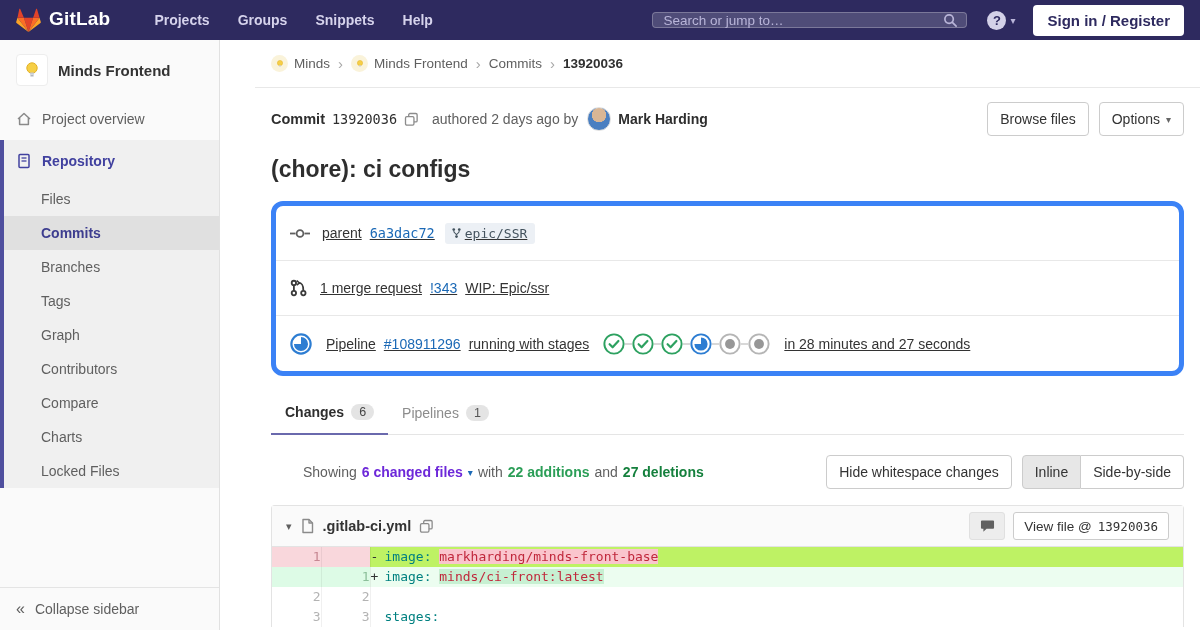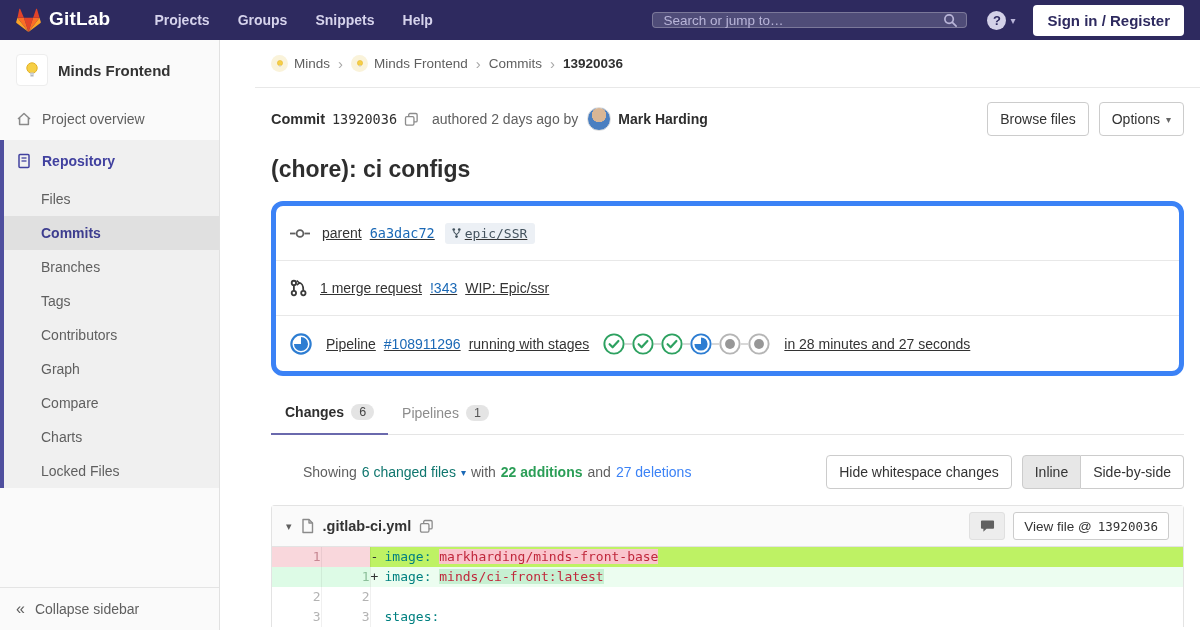--- a/index.html
+++ b/index.html
@@ -134,24 +134,24 @@
   .connector { width: 7px; height: 2px; background: #d8d8d8; }
 
   .tabs { display: flex; border-bottom: 1px solid #e5e5e5; margin-top: 18px; }
   .tab { display: flex; align-items: center; gap: 7px; padding: 10px 14px 13px; color: #8c8c8c; }
   .tab.active { color: #2e2e2e; font-weight: bold; border-bottom: 2px solid #6a69ad; margin-bottom: -1px; }
   .tab-badge { background: #e4e4e4; color: #555; border-radius: 10px; padding: 1px 8px; font-size: 12.5px; font-weight: normal; }
   .tab.active .tab-badge { color: #444; }
 
   .diff-bar { display: flex; align-items: center; margin: 20px 0 16px; }
   .diff-summary { display: flex; align-items: center; gap: 5px; color: #5f5f5f; margin-left: 32px; }
-  .files-link { color: #0f766e; font-weight: normal; }
+  .files-link { color: #6d28d9; font-weight: bold; }
   .files-caret { color: #1b69b6; font-size: 10px; }
   .additions { color: #2b9e57; font-weight: bold; }
-  .deletions { color: #3b82f6; font-weight: normal; }
+  .deletions { color: #15803d; font-weight: bold; }
   .diff-bar-actions { margin-left: auto; display: flex; gap: 10px; }
   .btn-group { display: inline-flex; }
   .btn-group .btn { border-radius: 0; border-left-width: 0; }
   .btn-group .btn:first-child { border-radius: 4px 0 0 4px; border-left-width: 1px; }
   .btn-group .btn:last-child { border-radius: 0 4px 4px 0; }
   .btn.active-toggle { background: #e7e7e7; }
 
   .file-box { border: 1px solid #e3e3e3; border-radius: 4px 4px 0 0; border-bottom: none; }
   .file-header {
     display: flex; align-items: center; gap: 8px; background: #fafafa;
@@ -250,22 +250,22 @@
           <rect x="3" y="1.6" width="10" height="12.8" rx="1" fill="none" stroke="#41419f" stroke-width="1.5"></rect>
           <line x1="5.5" y1="5" x2="10.5" y2="5" stroke="#41419f" stroke-width="1.3"></line>
           <line x1="5.5" y1="8" x2="10.5" y2="8" stroke="#41419f" stroke-width="1.3"></line>
         </svg>
         <span data-interactable="false">Repository</span>
       </a>
       <a class="sub-item" data-interactable="true">Files</a>
       <a class="sub-item active" data-interactable="true">Commits</a>
       <a class="sub-item" data-interactable="true">Branches</a>
       <a class="sub-item" data-interactable="true">Tags</a>
+      <a class="sub-item" data-interactable="true">Graph</a>
       <a class="sub-item" data-interactable="true">Contributors</a>
-      <a class="sub-item" data-interactable="true">Graph</a>
       <a class="sub-item" data-interactable="true">Compare</a>
       <a class="sub-item" data-interactable="true">Charts</a>
       <a class="sub-item" data-interactable="true">Locked Files</a>
     </div>
 
 
     <a class="collapse-row" data-interactable="true">
       <span class="collapse-glyph" data-interactable="false">«</span>
       <span data-interactable="false">Collapse sidebar</span>
     </a>

